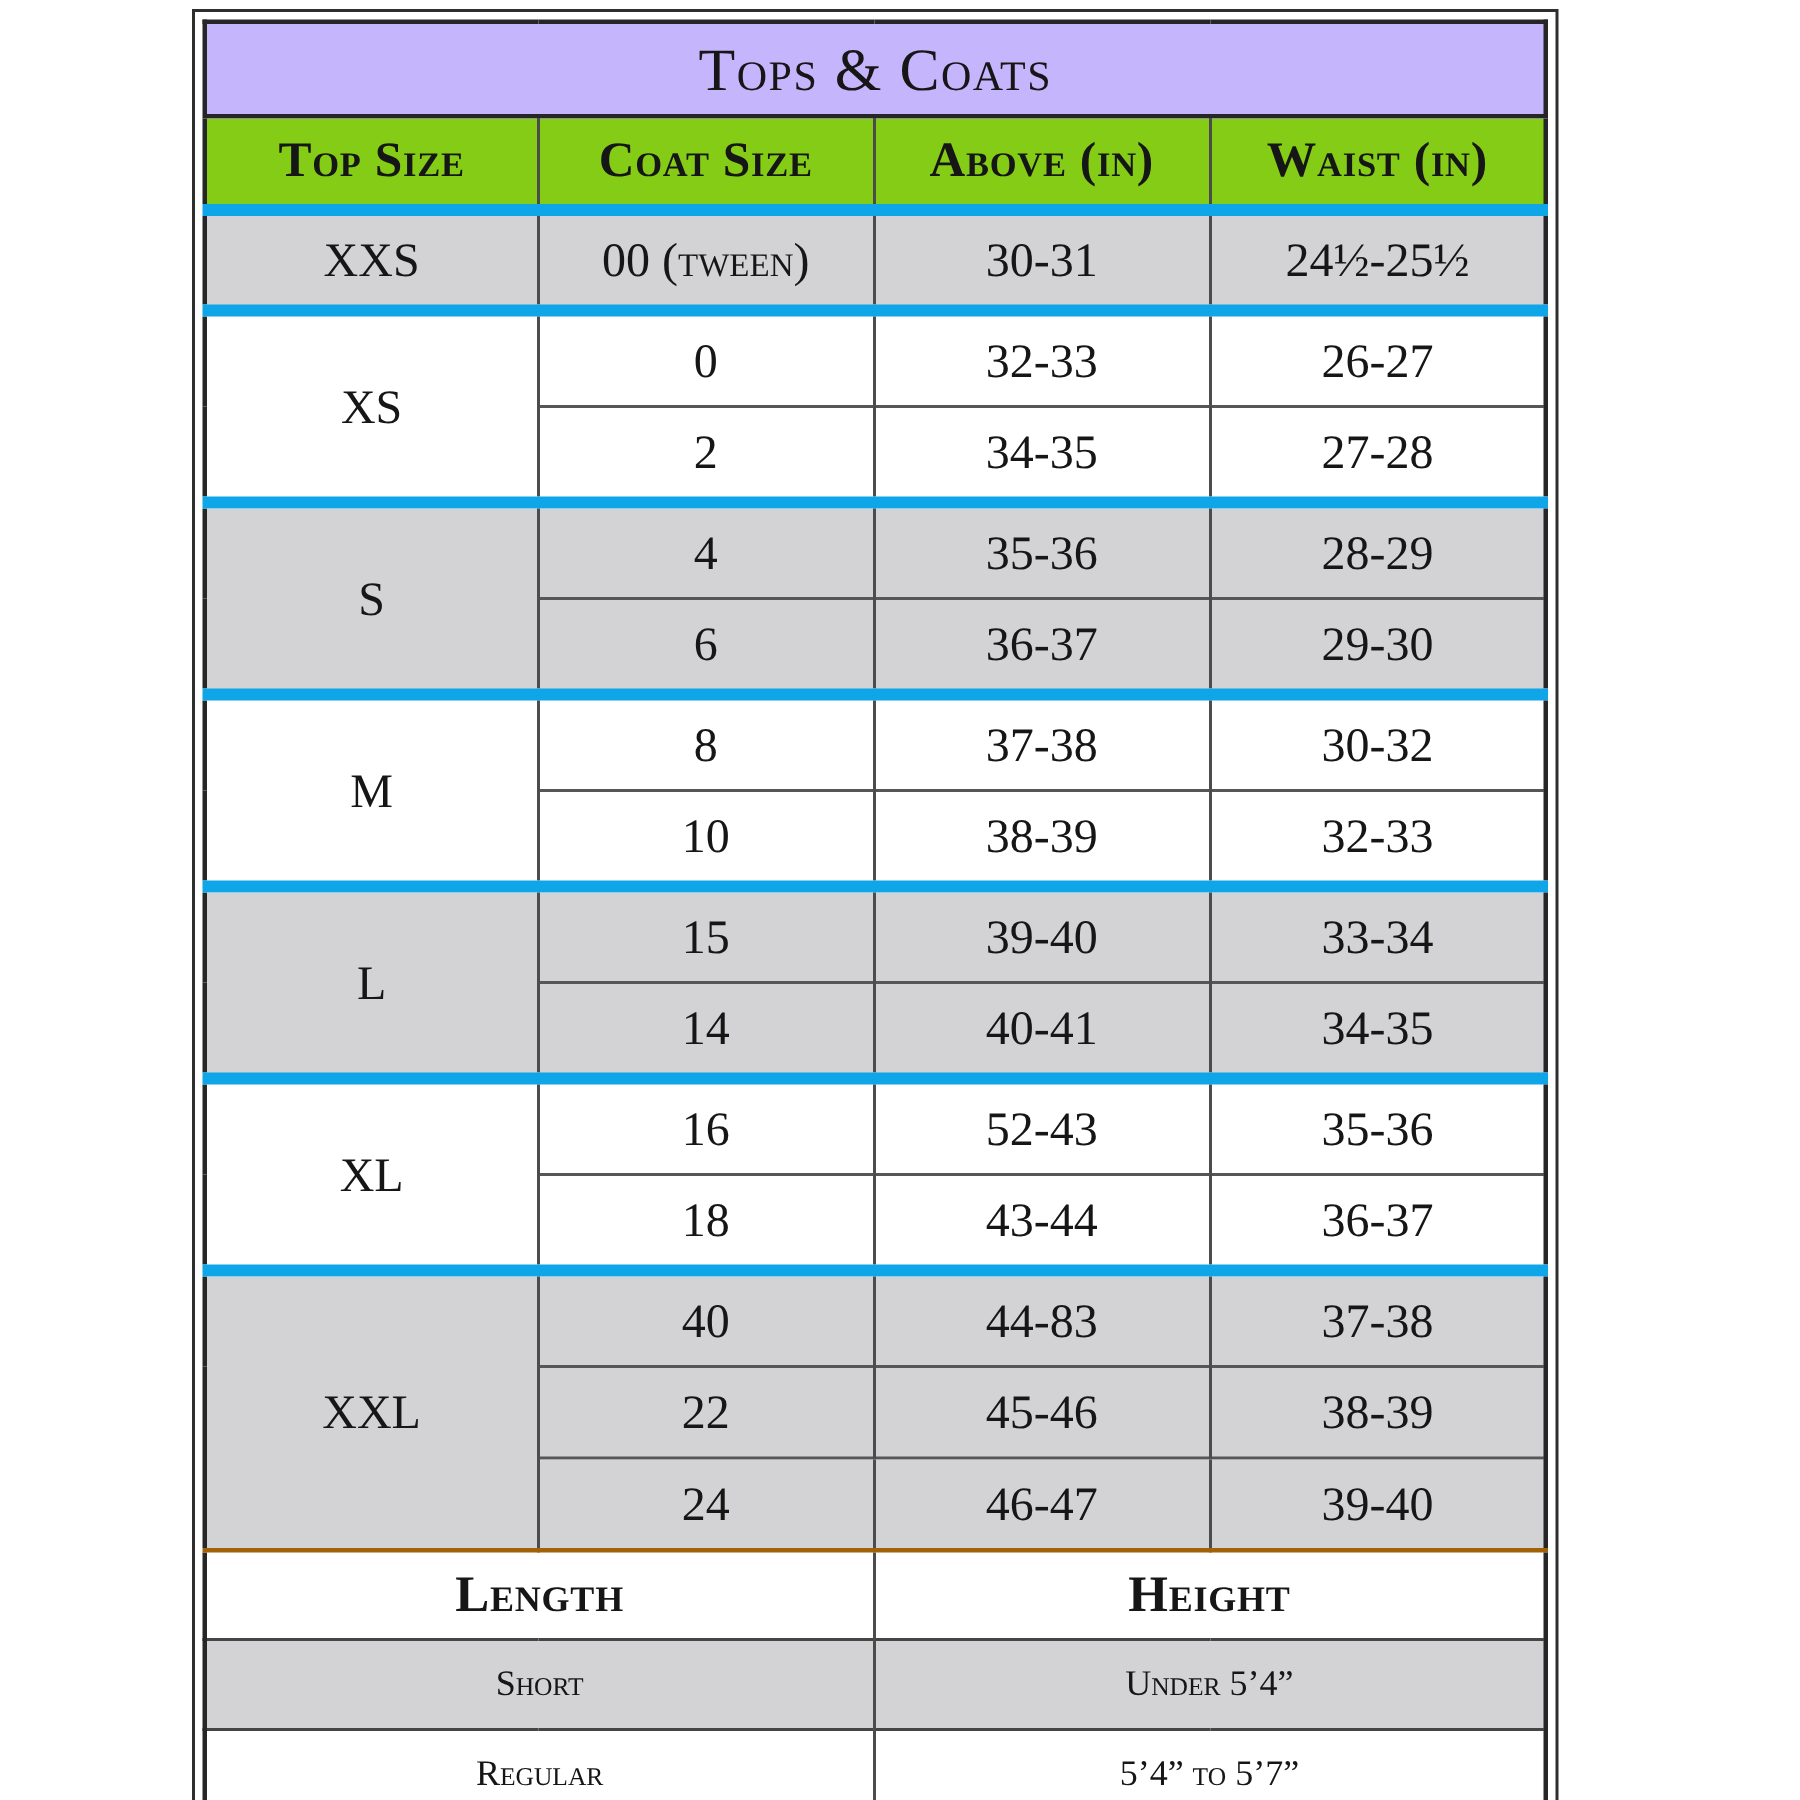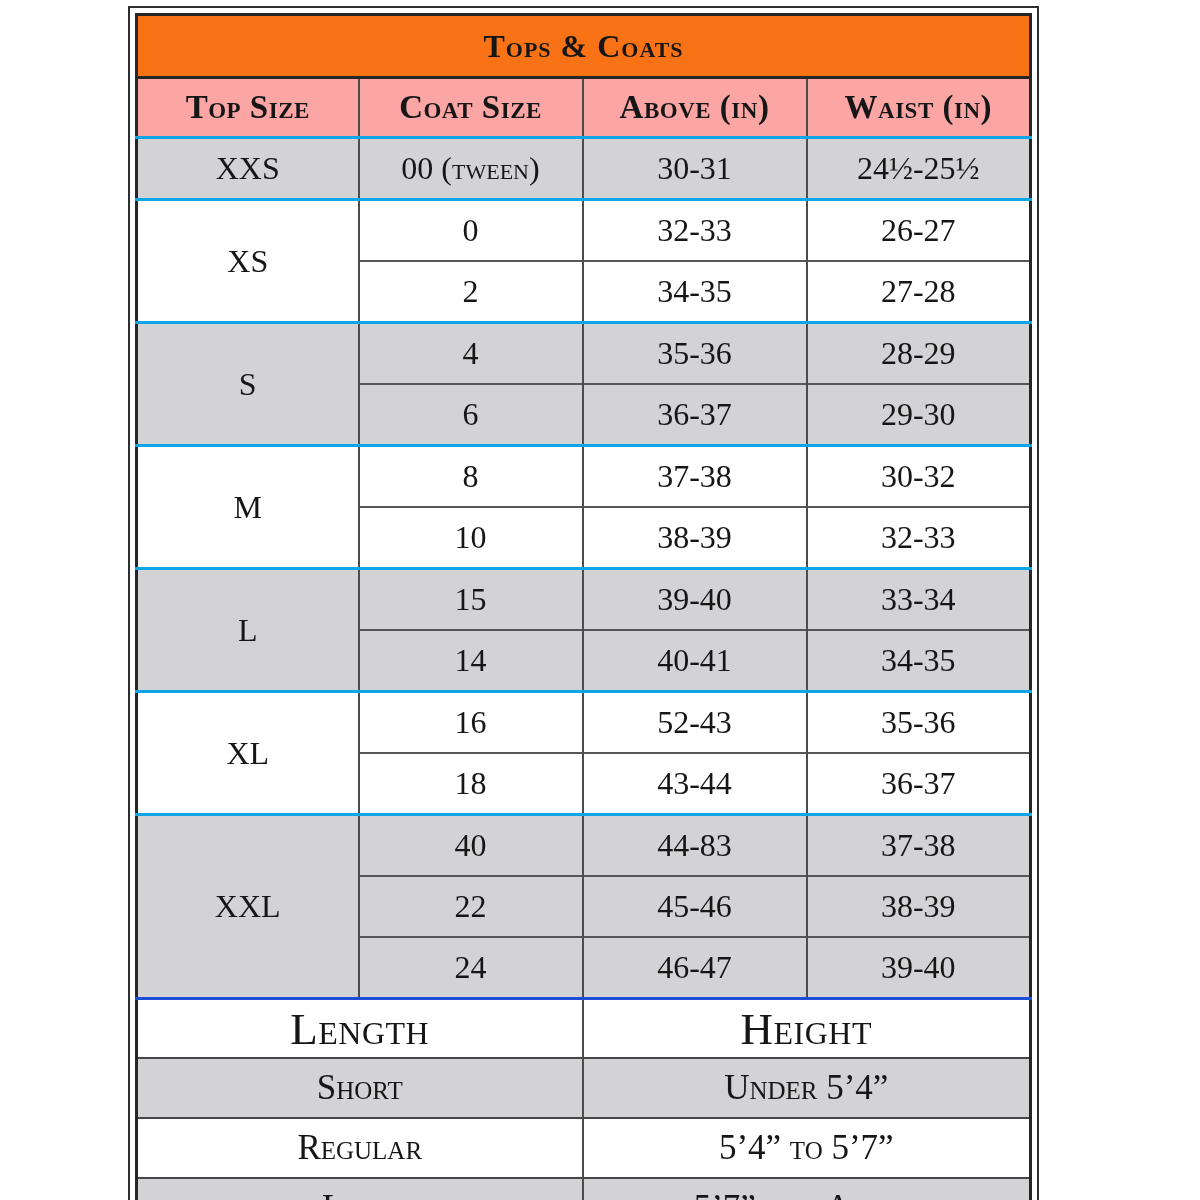--- a/index.html
+++ b/index.html
@@ -34,51 +34,51 @@
     vertical-align: middle;
     padding: 0;
     font-variant: small-caps;
     border-left: 2px solid #4c4c4c;
     border-right: 2px solid #4c4c4c;
     overflow: hidden;
     white-space: nowrap;
   }
   .r-title th {
     height: 60px;
-    font-size: 32px;
-    font-weight: 700;
+    font-size: 40px;
+    font-weight: 400;
     letter-spacing: 1px;
     border-bottom: 3px solid #262626;
-    background: #f97316;
+    background: #c4b5fd;
   }
   .r-colhead th {
     height: 57px;
     font-size: 33px;
     font-weight: 700;
     letter-spacing: 0.5px;
-    background: #fca5a5;
+    background: #84cc16;
   }
   tbody td {
     font-size: 32px;
     height: 59px;
   }
-  .g-start td { border-top: 3px solid #0ea5e9; }
+  .g-start td { border-top: 8px solid #0ea5e9; }
   .g-sub td   { border-top: 2px solid #565656; }
   .shade td   { background: #d3d3d5; }
   .r-sechead td {
-    border-top: 3px solid #1d4ed8;
-    font-weight: 400;
-    font-size: 45px;
+    border-top: 3px solid #a16207;
+    font-weight: 700;
+    font-size: 34px;
     height: 57px;
     letter-spacing: 0.5px;
     background: #ffffff;
   }
   .r-bottom td {
     border-top: 2px solid #454545;
-    font-size: 35px;
+    font-size: 24px;
     height: 58px;
   }
 </style>
 </head>
 <body>
 
 <div class="frame">
   <table class="chart">
     <colgroup>
       <col class="c1">

